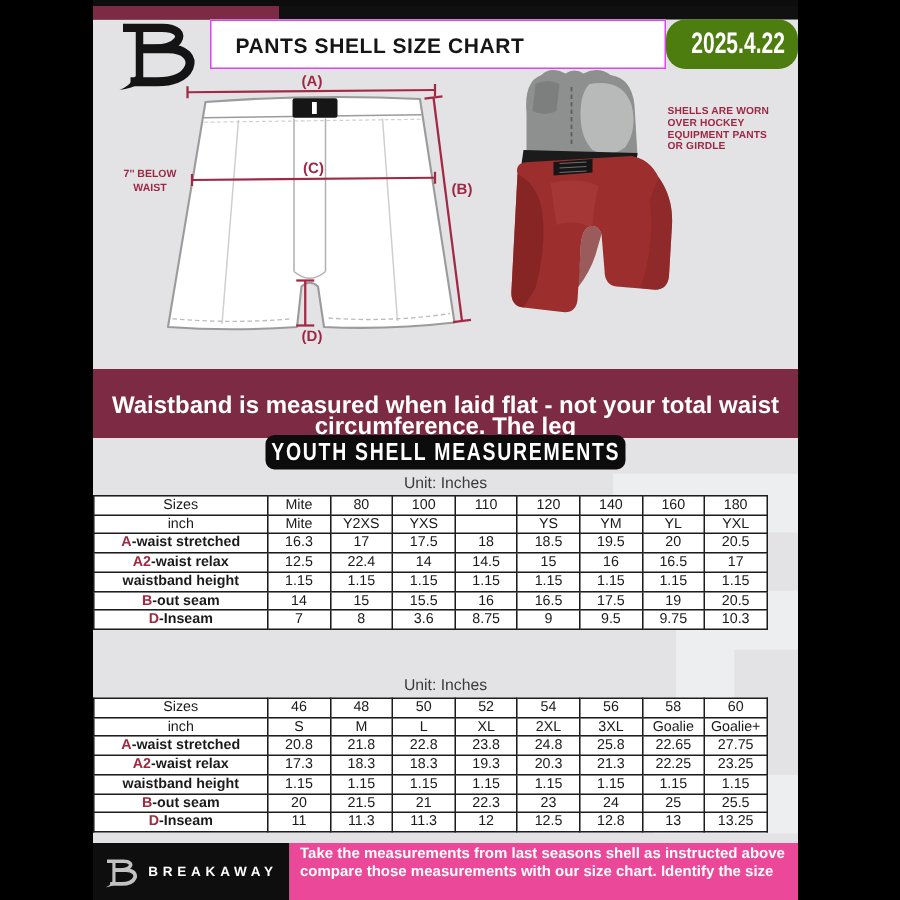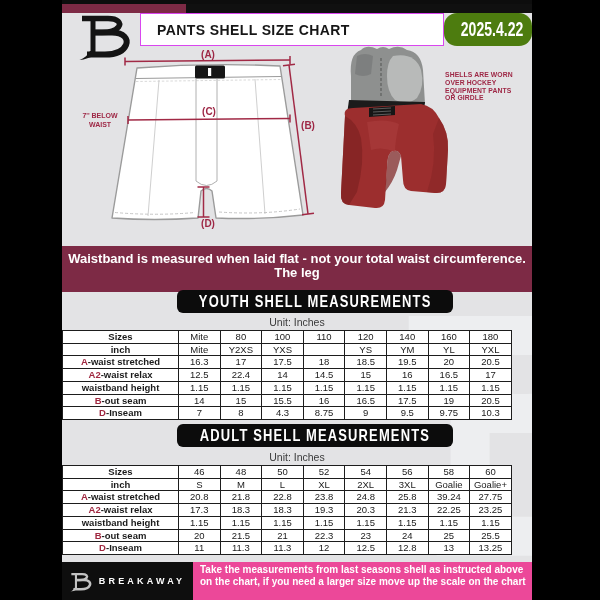--- a/index.html
+++ b/index.html
@@ -19,34 +19,34 @@
   .date-box span{font-size:18px;font-weight:bold;transform:scale(.78,1.1);letter-spacing:0;}
 
   .logo{position:absolute;left:16px;top:11px;width:54px;height:50px;z-index:4;}
 
   .diagram{position:absolute;left:10px;top:48px;z-index:2;}
   .photo{position:absolute;left:275px;top:42px;z-index:2;}
   .caption{position:absolute;left:383px;top:71px;width:90px;color:#9e2745;font-weight:bold;
            font-size:6.8px;line-height:7.8px;letter-spacing:.1px;z-index:2;}
 
   .banner{position:absolute;top:246px;left:0;width:100%;height:46px;background:#7d2a45;color:#fff;
-          text-align:center;font-weight:bold;font-size:13px;line-height:13.6px;padding-top:6px;
+          text-align:center;font-weight:bold;font-size:16px;line-height:13.6px;padding-top:18px;
           box-sizing:border-box;z-index:3;}
 
-  .sec-head{position:absolute;left:115px;width:276px;height:23px;background:#0c0c0c;border-radius:6px;
+  .sec-head{position:absolute;left:115px;width:240px;height:23px;background:#0c0c0c;border-radius:6px;
             color:#fff;display:flex;align-items:center;justify-content:center;z-index:3;}
   .sec-head span{font-weight:bold;font-size:13.5px;letter-spacing:1.2px;transform:scale(.96,1.22);white-space:nowrap;}
   .unit{position:absolute;left:0;width:100%;text-align:center;font-size:10.5px;color:#3a3a3a;z-index:3;}
 
   table.meas{position:absolute;left:0;width:449px;border-collapse:collapse;table-layout:fixed;
              background:transparent;z-index:3;}
   table.meas td{border:1px solid #1d1d1d;background:#fff;text-align:center;font-size:9.5px;
                 height:11.7px;line-height:11.7px;padding:0;color:#1a1a1a;overflow:hidden;white-space:nowrap;}
   table.meas td.lbl{font-weight:bold;}
-  table.meas td.hdr{font-weight:bold;}
+  table.meas td.hdr{font-weight:normal;}
   table.meas td.val{font-weight:normal;}
   table.meas td.val.hdr{font-weight:normal;}
   .pfx{color:#a02840;font-weight:bold;}
 
   .watermark{position:absolute;left:330px;top:288px;width:290px;height:290px;z-index:1;}
 
   .footer{position:absolute;top:562px;left:0;width:100%;height:38px;display:flex;z-index:3;}
   .footer-logo{width:131px;background:#0e0e0e;display:flex;align-items:center;justify-content:center;gap:7px;}
   .footer-brand{color:#fff;font-weight:bold;font-size:9px;letter-spacing:3.2px;}
   .footer-note{flex:1;background:#ec4899;color:#fff;font-weight:bold;font-size:10px;line-height:12.2px;
@@ -231,33 +231,30 @@
             <td class="val">16</td>
             <td class="val">16.5</td>
             <td class="val">17.5</td>
             <td class="val">19</td>
             <td class="val">20.5</td>
           </tr>
           <tr>
             <td class="lbl"><span class="pfx">D</span>-Inseam</td>
             <td class="val">7</td>
             <td class="val">8</td>
-            <td class="val">4.3</td>
+            <td class="val">3.6</td>
             <td class="val">8.75</td>
             <td class="val">9</td>
             <td class="val">9.5</td>
             <td class="val">9.75</td>
             <td class="val">10.3</td>
           </tr>
         </tbody>
     </table>
 
-    <div class="sec-head" style="top:424px;">
-      <span>ADULT SHELL MEASUREMENTS</span>
-    </div>
     <div class="unit" style="top:451px;">Unit: Inches</div>
     <table class="meas" style="top:465px;">
       <colgroup>
         <col style="width:116px">
           <col style="width:41.6px">
           <col style="width:41.6px">
           <col style="width:41.6px">
         <col style="width:41.6px">
           <col style="width:41.6px">
           <col style="width:41.6px">
@@ -288,21 +285,21 @@
             <td class="val hdr">Goalie+</td>
           </tr>
           <tr>
             <td class="lbl"><span class="pfx">A</span>-waist stretched</td>
             <td class="val">20.8</td>
             <td class="val">21.8</td>
             <td class="val">22.8</td>
             <td class="val">23.8</td>
             <td class="val">24.8</td>
             <td class="val">25.8</td>
-            <td class="val">39.24</td>
+            <td class="val">22.65</td>
             <td class="val">27.75</td>
           </tr>
           <tr>
             <td class="lbl"><span class="pfx">A2</span>-waist relax</td>
             <td class="val">17.3</td>
             <td class="val">18.3</td>
             <td class="val">18.3</td>
             <td class="val">19.3</td>
             <td class="val">20.3</td>
             <td class="val">21.3</td>
@@ -352,18 +349,18 @@
             <path stroke-width="5" d="M14 8 V42"></path>
             <path stroke-width="5.5" d="M3 7.5 H29 C39 7.5 42.5 12 39.5 16 C36.5 20 30 21.5 23 21.5 H14"></path>
             <path stroke-width="6" d="M14 21.5 H33 C45 21.5 49.5 28 47 34 C44 41 35 43.5 26 43.5 H8"></path>
           </g>
           <path fill="#c2c2c2" d="M11 40 C9 44 5 47.5 0.5 49 C6 48.5 11 46.8 15.5 44 L15.5 40 Z"></path>
         </svg>
         <span class="footer-brand">BREAKAWAY</span>
       </div>
       <div class="footer-note">
         <div>Take the measurements from last seasons shell as instructed above</div>
-        <div>on the chart, if you need a larger size move up the scale on the chart</div>
+        <div>compare those measurements  with our size chart. Identify the size</div>
       </div>
     </div>
 
   </div>
 </div>
 
 </body></html>

